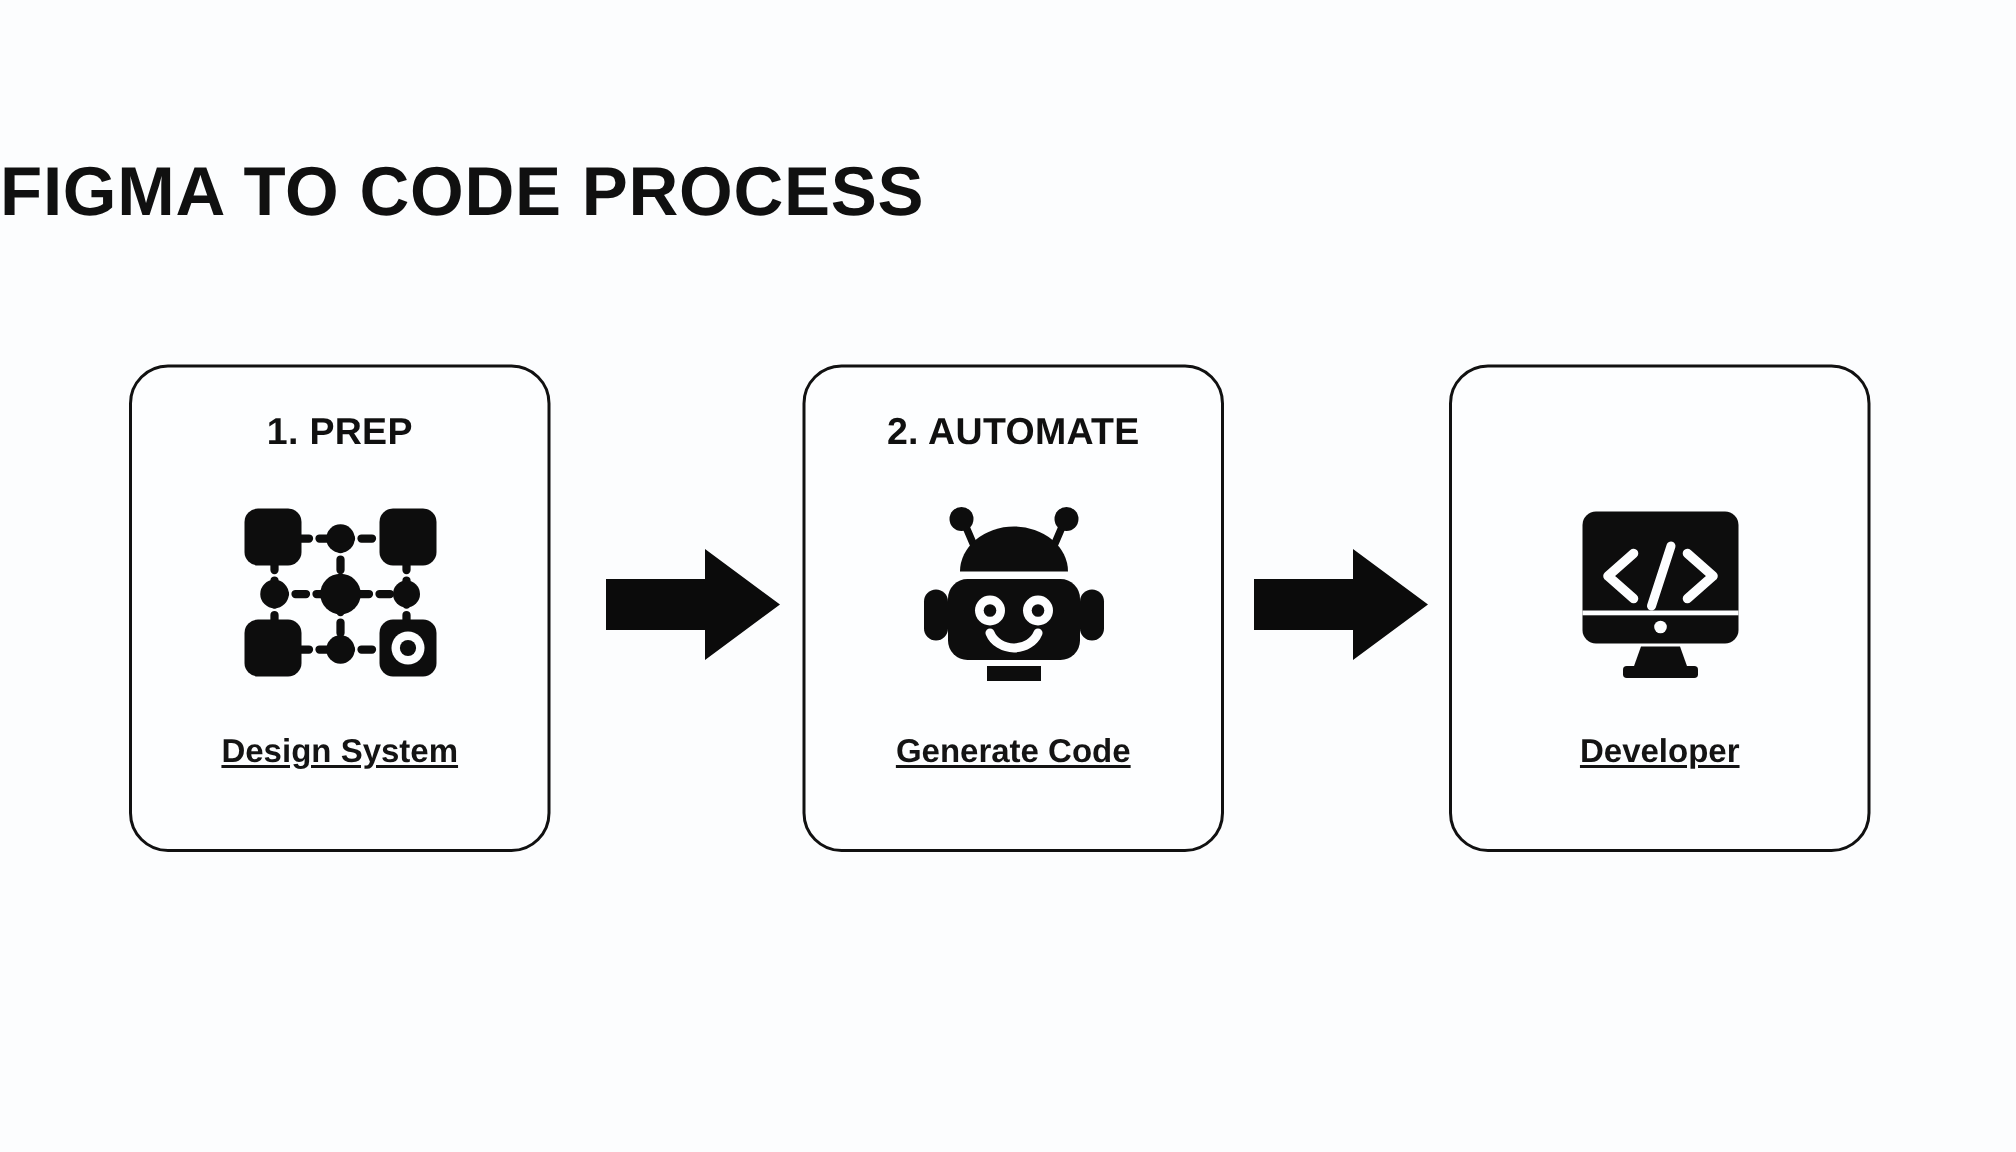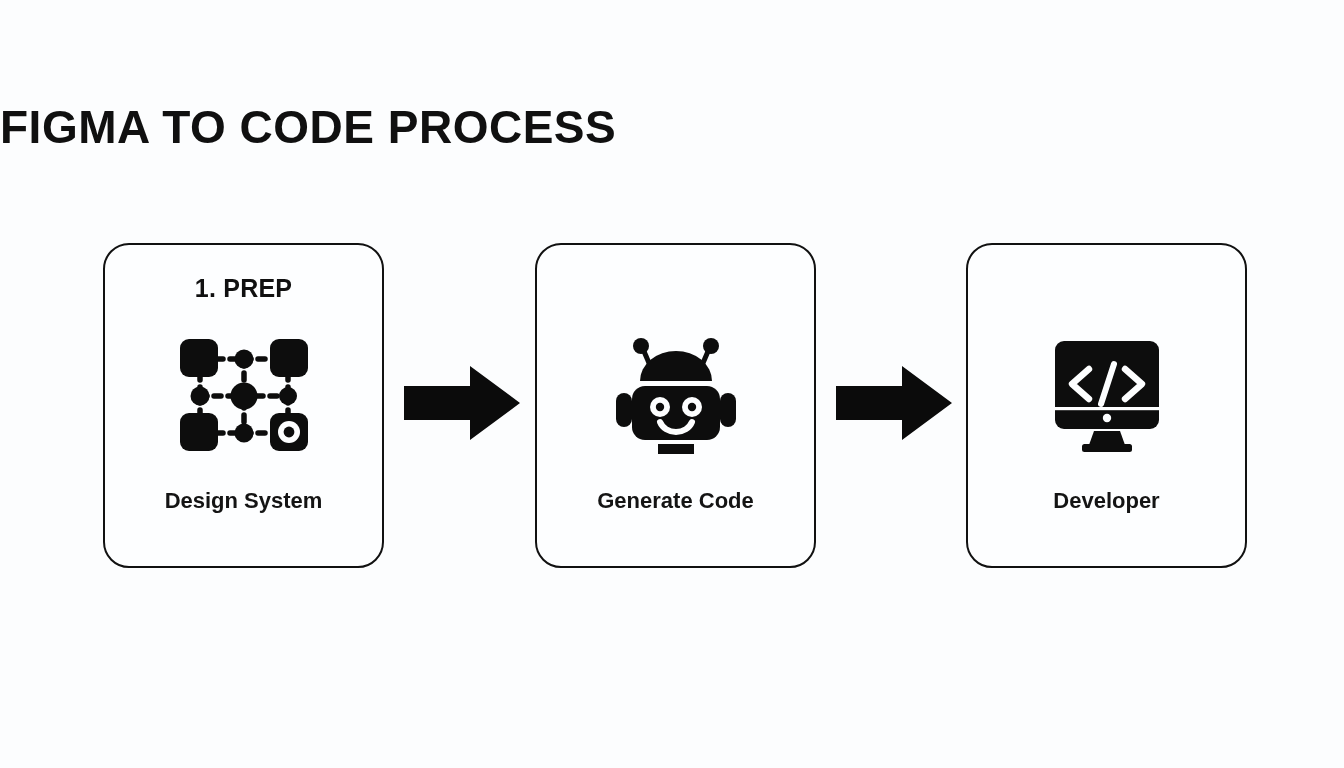--- a/index.html
+++ b/index.html
@@ -40,21 +40,21 @@
   .card {
     position: absolute;
     top: 243px;
     width: 281px;
     height: 325px;
     box-sizing: border-box;
     border: 2.6px solid #111111;
     border-radius: 26px;
     background: #fdfeff;
   }
-  #card-1 { left: 103px; }
+  #card-1 { left: 86px; }
   #card-2 { left: 535px; }
   #card-3 { left: 966px; }
 
   .card-heading {
     position: absolute;
     left: 0;
     top: 28px;
     width: 100%;
     text-align: center;
     font-size: 25px;
@@ -77,20 +77,21 @@
   .card-label {
     position: absolute;
     left: 0;
     width: 100%;
     top: 239px;
     text-align: center;
     font-size: 22px;
     font-weight: 700;
     line-height: 34px;
     color: #141414;
+    text-decoration: underline;
   }
   .card-label .l2 { display: block; }
 
   
   .arrow {
     position: absolute;
     top: 366px;
     width: 116px;
     height: 74px;
   }
@@ -143,20 +144,21 @@
     </div>
   </div>
 
   <div class="arrow" id="arrow-1">
     <svg viewBox="0 0 116 74" xmlns="http://www.w3.org/2000/svg">
       <path d="M0 20 L66 20 L66 0 L116 37 L66 74 L66 54 L0 54 Z" fill="#0b0b0b"></path>
     </svg>
   </div>
 
   <div class="card" id="card-2">
+    <div class="card-heading">2. AUTOMATE</div>
 
     <div class="card-icon">
       <svg viewBox="0 0 132 118" xmlns="http://www.w3.org/2000/svg" fill="#0d0d0d">
 
         <line x1="42" y1="33" x2="33" y2="12" stroke="#0d0d0d" stroke-width="5" stroke-linecap="round"></line>
         <line x1="90" y1="33" x2="99" y2="12" stroke="#0d0d0d" stroke-width="5" stroke-linecap="round"></line>
         <circle cx="31" cy="9" r="8"></circle>
         <circle cx="101" cy="9" r="8"></circle>
 
         <path d="M30 44 A36 30 0 0 1 102 44 Z"></path>

